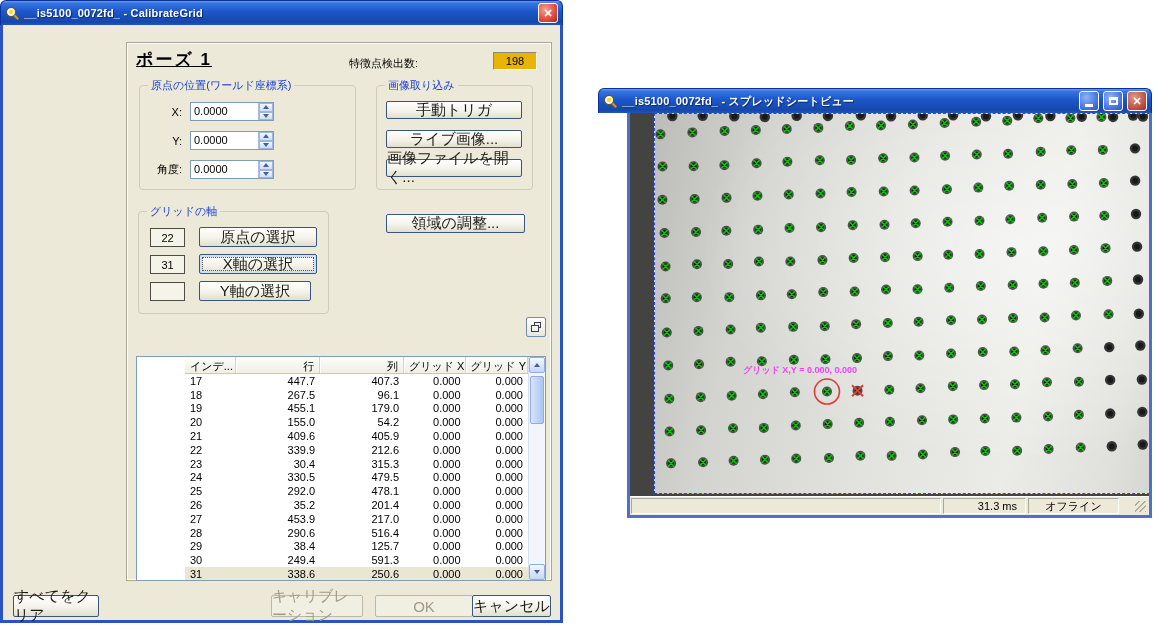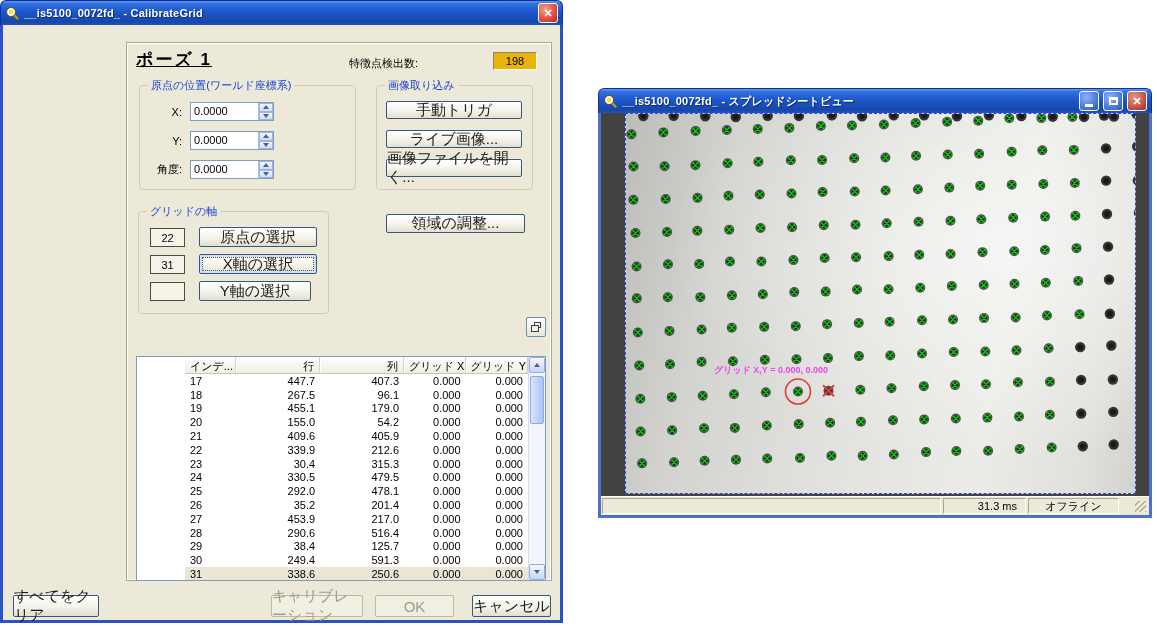--- a/index.html
+++ b/index.html
@@ -334,42 +334,42 @@
             </div>
           <div class="sb-btn">
               <i class="arr-down"></i>
             </div>
         </div>
       </div>
     </div>
 
     <div class="xpbtn footer-btn" style="left:10px;top:570px;width:86px;">すべてをクリア</div>
     <div class="xpbtn footer-btn disabled" style="left:268px;top:570px;width:92px;">キャリブレーション</div>
-    <div class="xpbtn footer-btn disabled" style="left:372px;top:570px;width:79px;">OK</div>
+    <div class="xpbtn footer-btn disabled" style="left:372px;top:570px;width:98px;">OK</div>
     <div class="xpbtn footer-btn" style="left:469px;top:570px;width:79px;">キャンセル</div>
   </div>
 </div>
 
 <div class="xp-window" style="left:598px;top:88px;width:554px;height:430px;">
   <div class="titlebar">
     <svg class="win-icon" viewBox="0 0 15 15">
       <circle cx="6" cy="6" r="4.6" fill="#fffbe2" stroke="#555" stroke-width="1.2"></circle>
       <circle cx="6" cy="6" r="2.2" fill="#ffd738"></circle>
       <line x1="9.4" y1="9.4" x2="13.2" y2="13.2" stroke="#c09a20" stroke-width="2.2"></line>
     </svg>
     <div class="title-text">__is5100_0072fd_ - スプレッドシートビュー</div>
     <div class="tb-btn btn-blue">
         <span class="glyph-min"></span>
       </div>
     <div class="tb-btn btn-blue">
         <span class="glyph-max"></span>
       </div>
     <div class="tb-btn btn-red-muted">✕</div>
   </div>
-  <div class="window-body" style="border-color:#4f6fd0;">
+  <div class="window-body" style="border-color:#4f6fd0;margin-left:29px;">
     <div class="rw-content">
       <div class="cal-image">
         <svg class="dots-svg" id="dots-svg" width="509" height="379">
             <circle cx="17.331237448379397" cy="2.0010552406311035" r="5.2" fill="#2b2b2b" opacity="0.95"></circle>
             <circle cx="17.331237448379397" cy="2.0010552406311035" r="2.9" fill="#191919"></circle>
             <circle cx="47.68536639213562" cy="1.7548813819885254" r="5.2" fill="#2b2b2b" opacity="0.95"></circle>
             <circle cx="47.68536639213562" cy="1.7548813819885254" r="2.9" fill="#191919"></circle>
             <circle cx="79.2865264415741" cy="2.2484230995178223" r="5.2" fill="#2b2b2b" opacity="0.95"></circle>
             <circle cx="79.2865264415741" cy="2.2484230995178223" r="2.9" fill="#191919"></circle>
             <circle cx="109.79212069511414" cy="2.958975315093994" r="5.2" fill="#2b2b2b" opacity="0.95"></circle>

